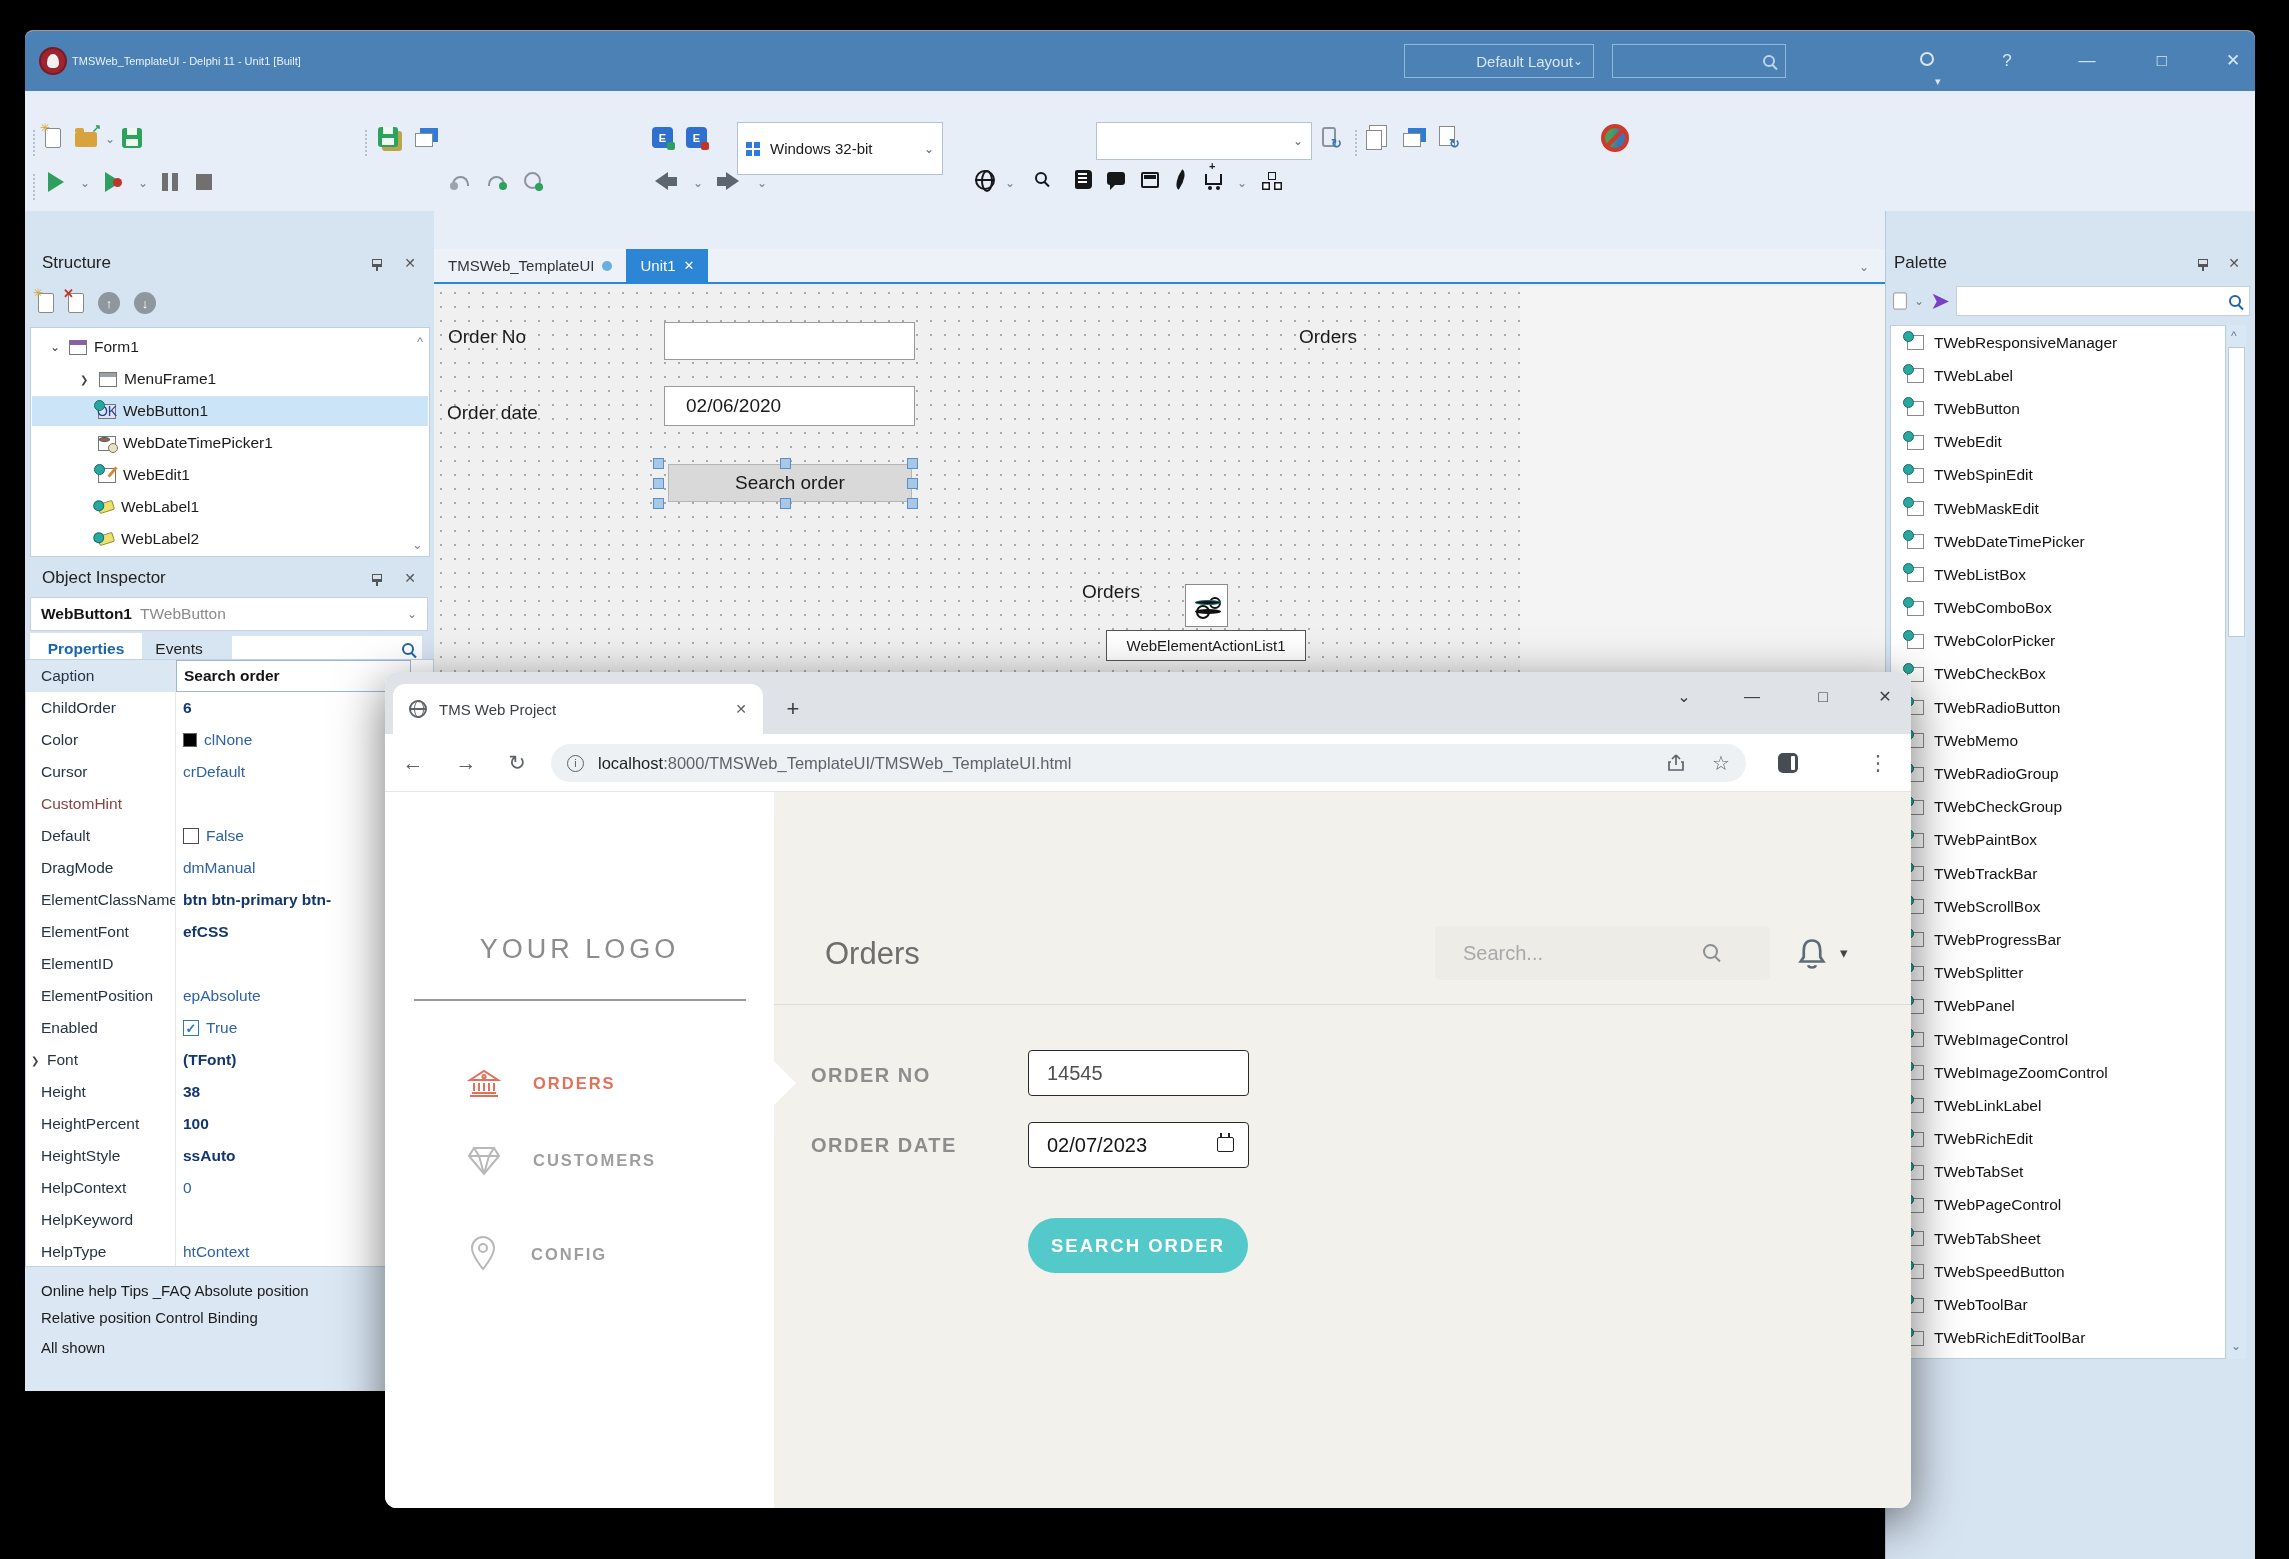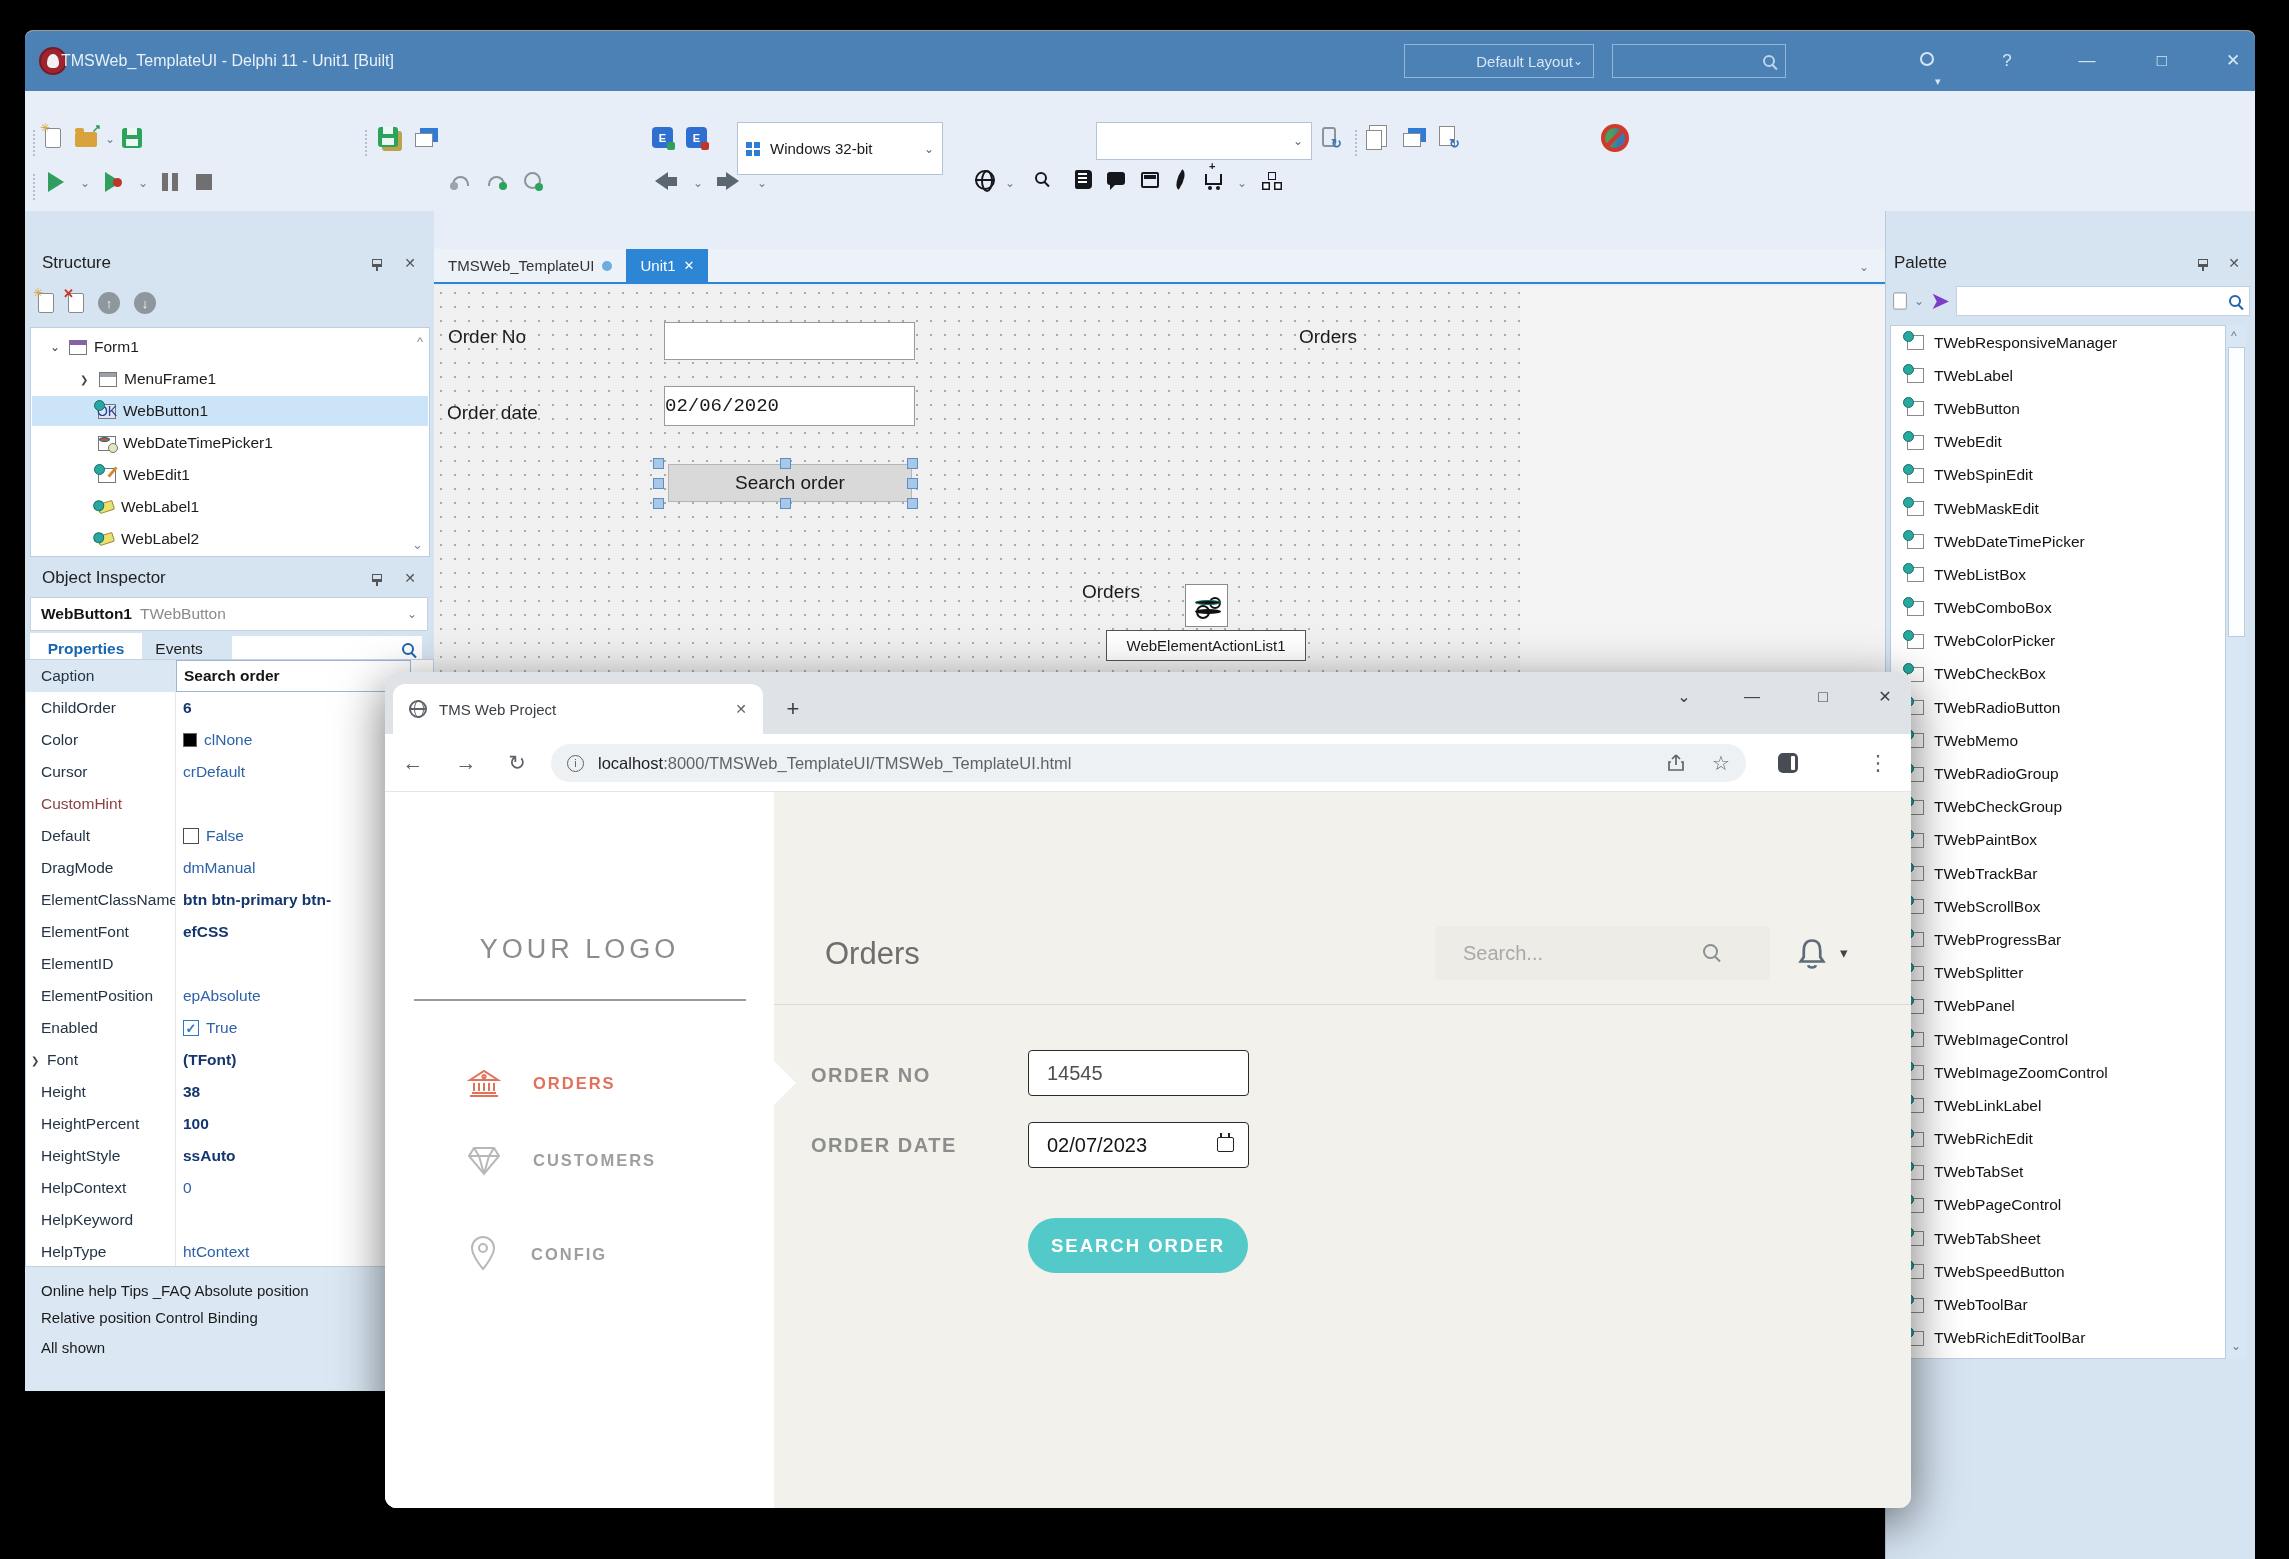--- a/index.html
+++ b/index.html
@@ -5,21 +5,21 @@
   *{margin:0;padding:0;box-sizing:border-box}
   html,body{width:2289px;height:1559px;background:#000;font-family:"Liberation Sans",sans-serif;overflow:hidden}
   .abs{position:absolute}
   .desktop{position:relative;width:2289px;height:1559px;background:#000}
 
   
   .ide{position:absolute;left:25px;top:30px;width:2230px;height:1340px;background:#e7eef7;border-radius:8px 8px 0 0;border-top:1px solid #9a9a9a}
   .titlebar{position:absolute;left:0;top:0;width:2230px;height:60px;background:#4b81b5;border-radius:8px 8px 0 0;color:#dce9f5}
   .delphi{position:absolute;left:14px;top:16px;width:28px;height:28px;border-radius:50%;background:#9e2430;border:2px solid #7a1a24}
   .delphi::after{content:"";position:absolute;left:6px;top:5px;width:12px;height:14px;background:#f2f2f2;border-radius:50% 50% 40% 40%/60% 60% 30% 30%}
-  .wtitle{position:absolute;left:36px;top:0;height:60px;line-height:60px;font-size:16px;color:#e9f1f9}
+  .wtitle{position:absolute;left:47px;top:0;height:60px;line-height:60px;font-size:11px;color:#e9f1f9}
   .tb-combo{position:absolute;left:1379px;top:13px;width:190px;height:34px;border:1px solid #93b7d6;font-size:15px;color:#d6e6f4;display:flex;align-items:center;padding:0 10px;justify-content:flex-end}
   .tb-search{position:absolute;left:1587px;top:13px;width:174px;height:34px;border:1px solid #93b7d6;display:flex;align-items:center;justify-content:flex-end;padding:0 10px;color:#bcd5ea}
   .tbtn{position:absolute;top:0;height:60px;line-height:60px;text-align:center;width:44px;font-size:17px;color:#d6e6f4}
   .mag{width:12px;height:12px;border:2px solid currentColor;border-radius:50%;position:relative;display:inline-block}
   .mag::after{content:"";position:absolute;width:7px;height:2px;background:currentColor;transform:rotate(45deg);right:-5px;bottom:-3px}
   .sunic{position:relative;display:inline-block;width:14px;height:14px;border:2px solid #d6e6f4;border-radius:50%}
   .sunic::after{content:"▾";position:absolute;left:13px;top:-3px;font-size:11px;color:#d6e6f4}
 
   .menubar{position:absolute;left:0;top:60px;width:2230px;height:31px;display:flex;align-items:center;gap:33px;padding-left:32px;font-size:15px;color:#1c1c1c;background:#e7eef7}
   .menu-item{cursor:default}
@@ -121,21 +121,21 @@
   .cb.ck{border-color:#2e76c9;color:#2e76c9;font-size:13px;font-weight:bold;display:flex;align-items:center;justify-content:center}
   .oi-foot{position:absolute;background:#dbe8f4;font-size:15px;color:#1a1a1a;padding:10px 16px;line-height:27px}
 
   
   .tabstrip{position:absolute;background:#edf2f9;border-bottom:2px solid #2c86d5;display:flex;align-items:flex-end;font-size:15px}
   .dtab{height:33px;display:flex;align-items:center;gap:8px;padding:0 14px;color:#333}
   .dtab .dot{width:10px;height:10px;border-radius:50%;background:#6aaede}
   .dtab.active{background:#2c86d5;color:#fff}
   .formbg{position:absolute;background:#f0f0f0;background-image:radial-gradient(#a9a9a9 1px,transparent 1px);background-size:14px 14px}
   .dlabel{position:absolute;font-size:19px;color:#1a1a1a}
-  .dinput{position:absolute;background:#fff;border:1px solid #9a9a9a;font-size:19px;color:#1a1a1a;padding:0 0;font-family:Liberation Mono, monospace}
+  .dinput{position:absolute;background:#fff;border:1px solid #9a9a9a;font-size:19px;color:#1a1a1a;padding:0 21px;font-family:Liberation Sans, sans-serif}
   .dbtn{position:absolute;background:#d9d9d9;border:1px solid #b5b5b5;font-size:19px;color:#1a1a1a;display:flex;align-items:center;justify-content:center}
   .hd{position:absolute;width:11px;height:11px;background:#a7c8e8;border:1px solid #5d8fc4}
   .albox{position:absolute;width:43px;height:43px;background:#fff;border:1px solid #8a8a8a;display:flex;align-items:center;justify-content:center}
   .sliders{width:24px;height:18px;position:relative}
   .sliders::before{content:"";position:absolute;left:0;top:3px;width:24px;height:3px;background:#111;box-shadow:0 9px 0 #111}
   .sliders::after{content:"";position:absolute;left:14px;top:0;width:8px;height:8px;border:2px solid #111;border-radius:50%;background:#fff;box-shadow:-12px 9px 0 -1px #fff,-12px 9px 0 1px #111}
   .alcap{position:absolute;background:#fff;border:1px solid #555;font-size:15px;color:#1c1c1c;display:flex;align-items:center;justify-content:center}
 
   
   .pal-item{height:33.2px;display:flex;align-items:center;gap:10px;padding-left:16px;font-size:15.5px;color:#141414}

